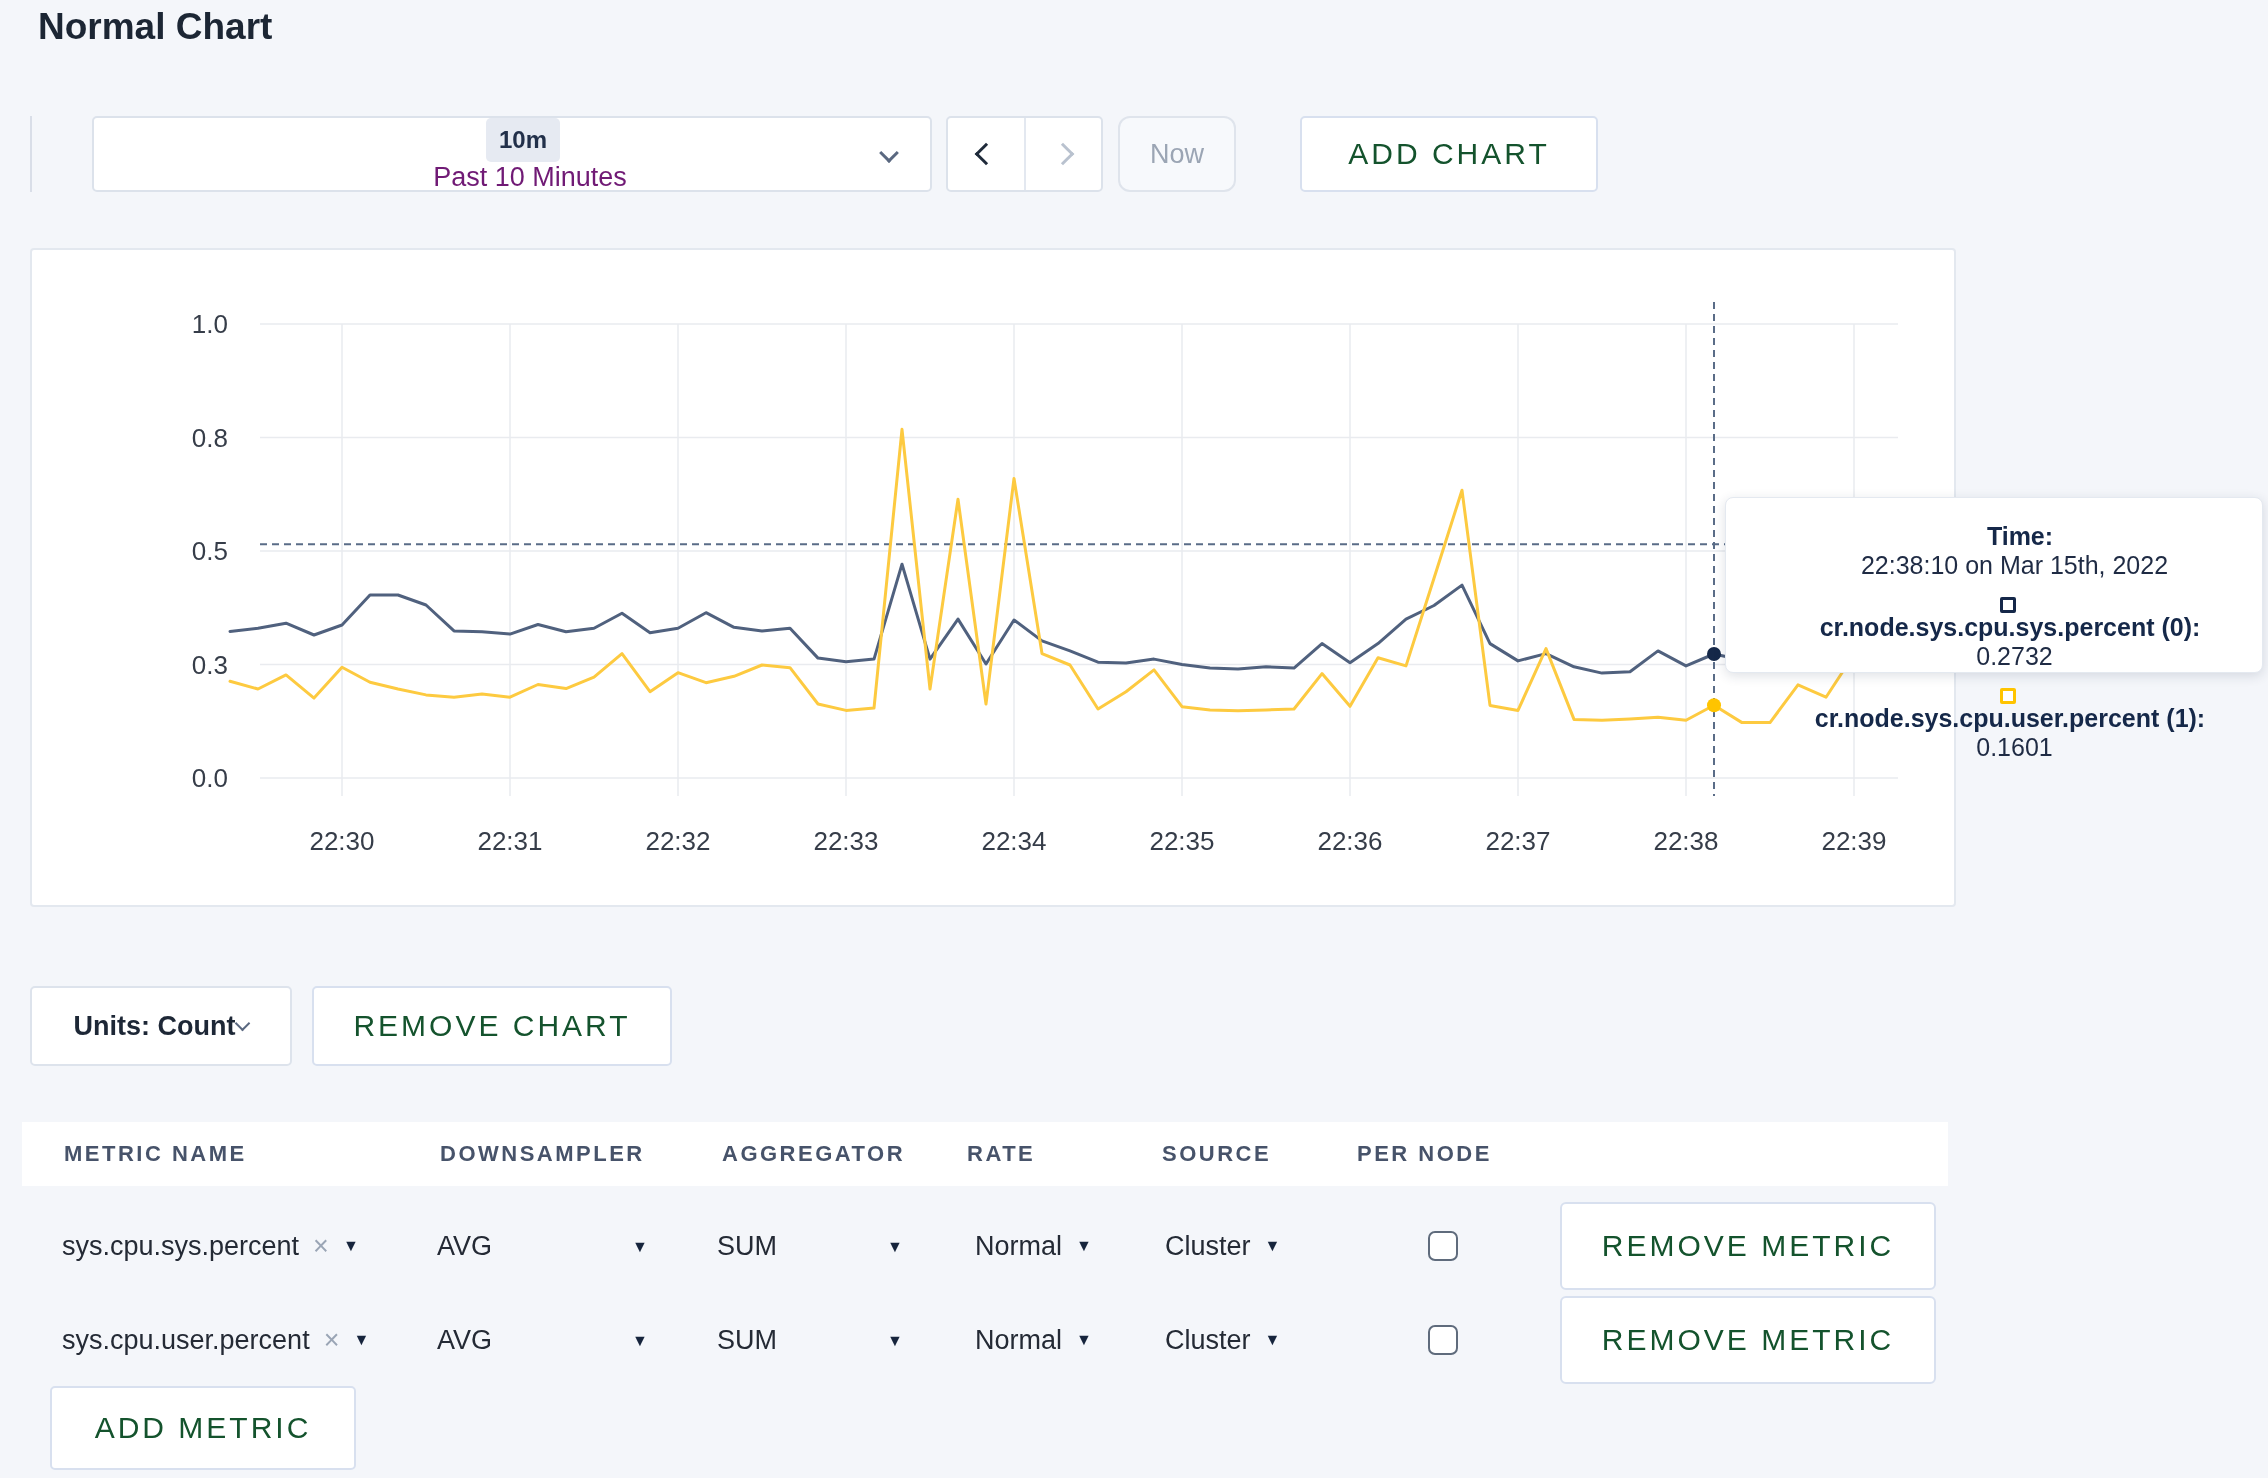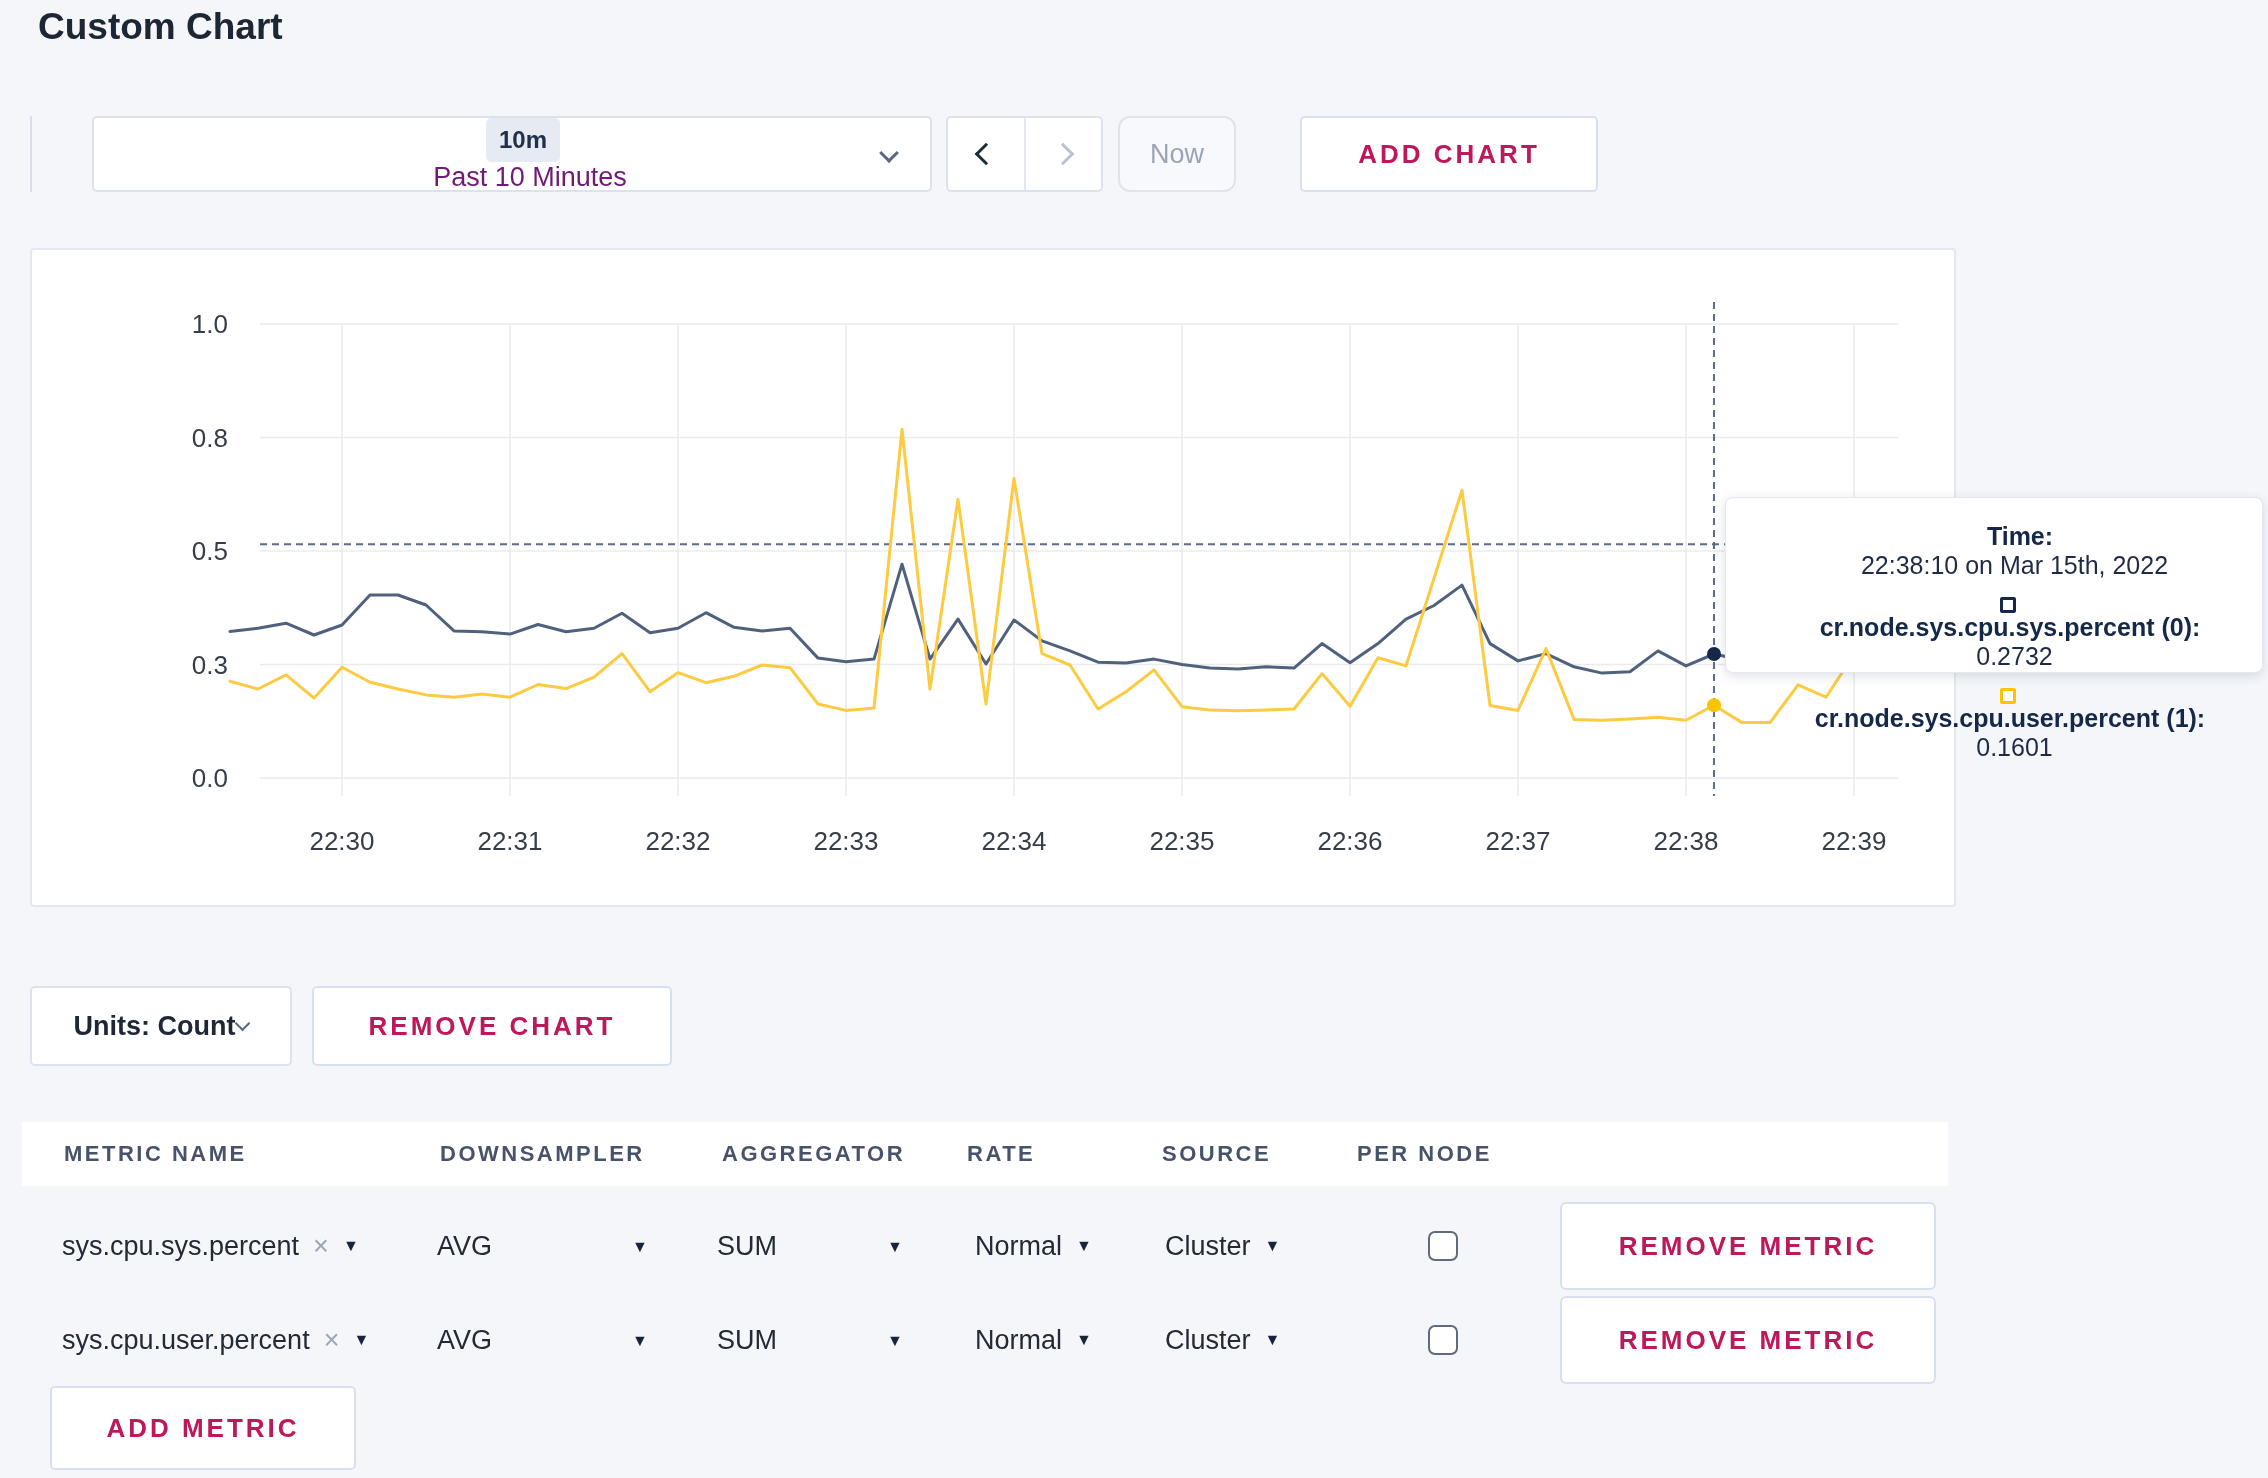--- a/index.html
+++ b/index.html
@@ -46,21 +46,21 @@
 
   .now-btn {
     left:1118px; top:116px; width:118px; height:76px;
     background:#f7f9fc; border:2px solid #dfe4ec; border-radius:12px;
     display:flex; align-items:center; justify-content:center;
     font-size:27px; color:#9ba5b4; cursor:default;
   }
   .blue-btn {
     background:#fff; border:2px solid #d8e0ef; border-radius:5px;
     display:flex; align-items:center; justify-content:center;
-    font-size:26px; font-weight:700; letter-spacing:3px; color:#be185d;
+    font-size:30px; font-weight:400; letter-spacing:3px; color:#14532d;
     cursor:pointer; white-space:nowrap;
   }
   .add-chart-btn { left:1300px; top:116px; width:298px; height:76px; }
 
   
   .chart-card {
     left:30px; top:248px; width:1926px; height:659px;
     background:#fff; border:2px solid #e3e8ef; border-radius:4px;
   }
   .chart-card svg { display:block; }
@@ -106,21 +106,21 @@
   .checkbox {
     position:absolute; left:1428px; top:31px; width:30px; height:30px;
     background:#fff; border:2px solid #5f6b7c; border-radius:7px; cursor:pointer;
   }
   .remove-metric-btn { position:absolute; left:1560px; top:2px; width:376px; height:88px; border-radius:6px; }
   .add-metric-btn { left:50px; top:1386px; width:306px; height:84px; }
 </style>
 </head>
 <body>
 
-<h1 class="abs page-title">Custom Chart</h1>
+<h1 class="abs page-title">Normal Chart</h1>
 
 <div class="abs tb-divider"></div>
 
 <div class="abs time-selector">
   <span class="range-badge">10m</span>
   <span class="range-label">Past 10 Minutes</span>
   <span class="chev chev-down selector-caret"></span>
 </div>
 
 <div class="abs arrow-group">

